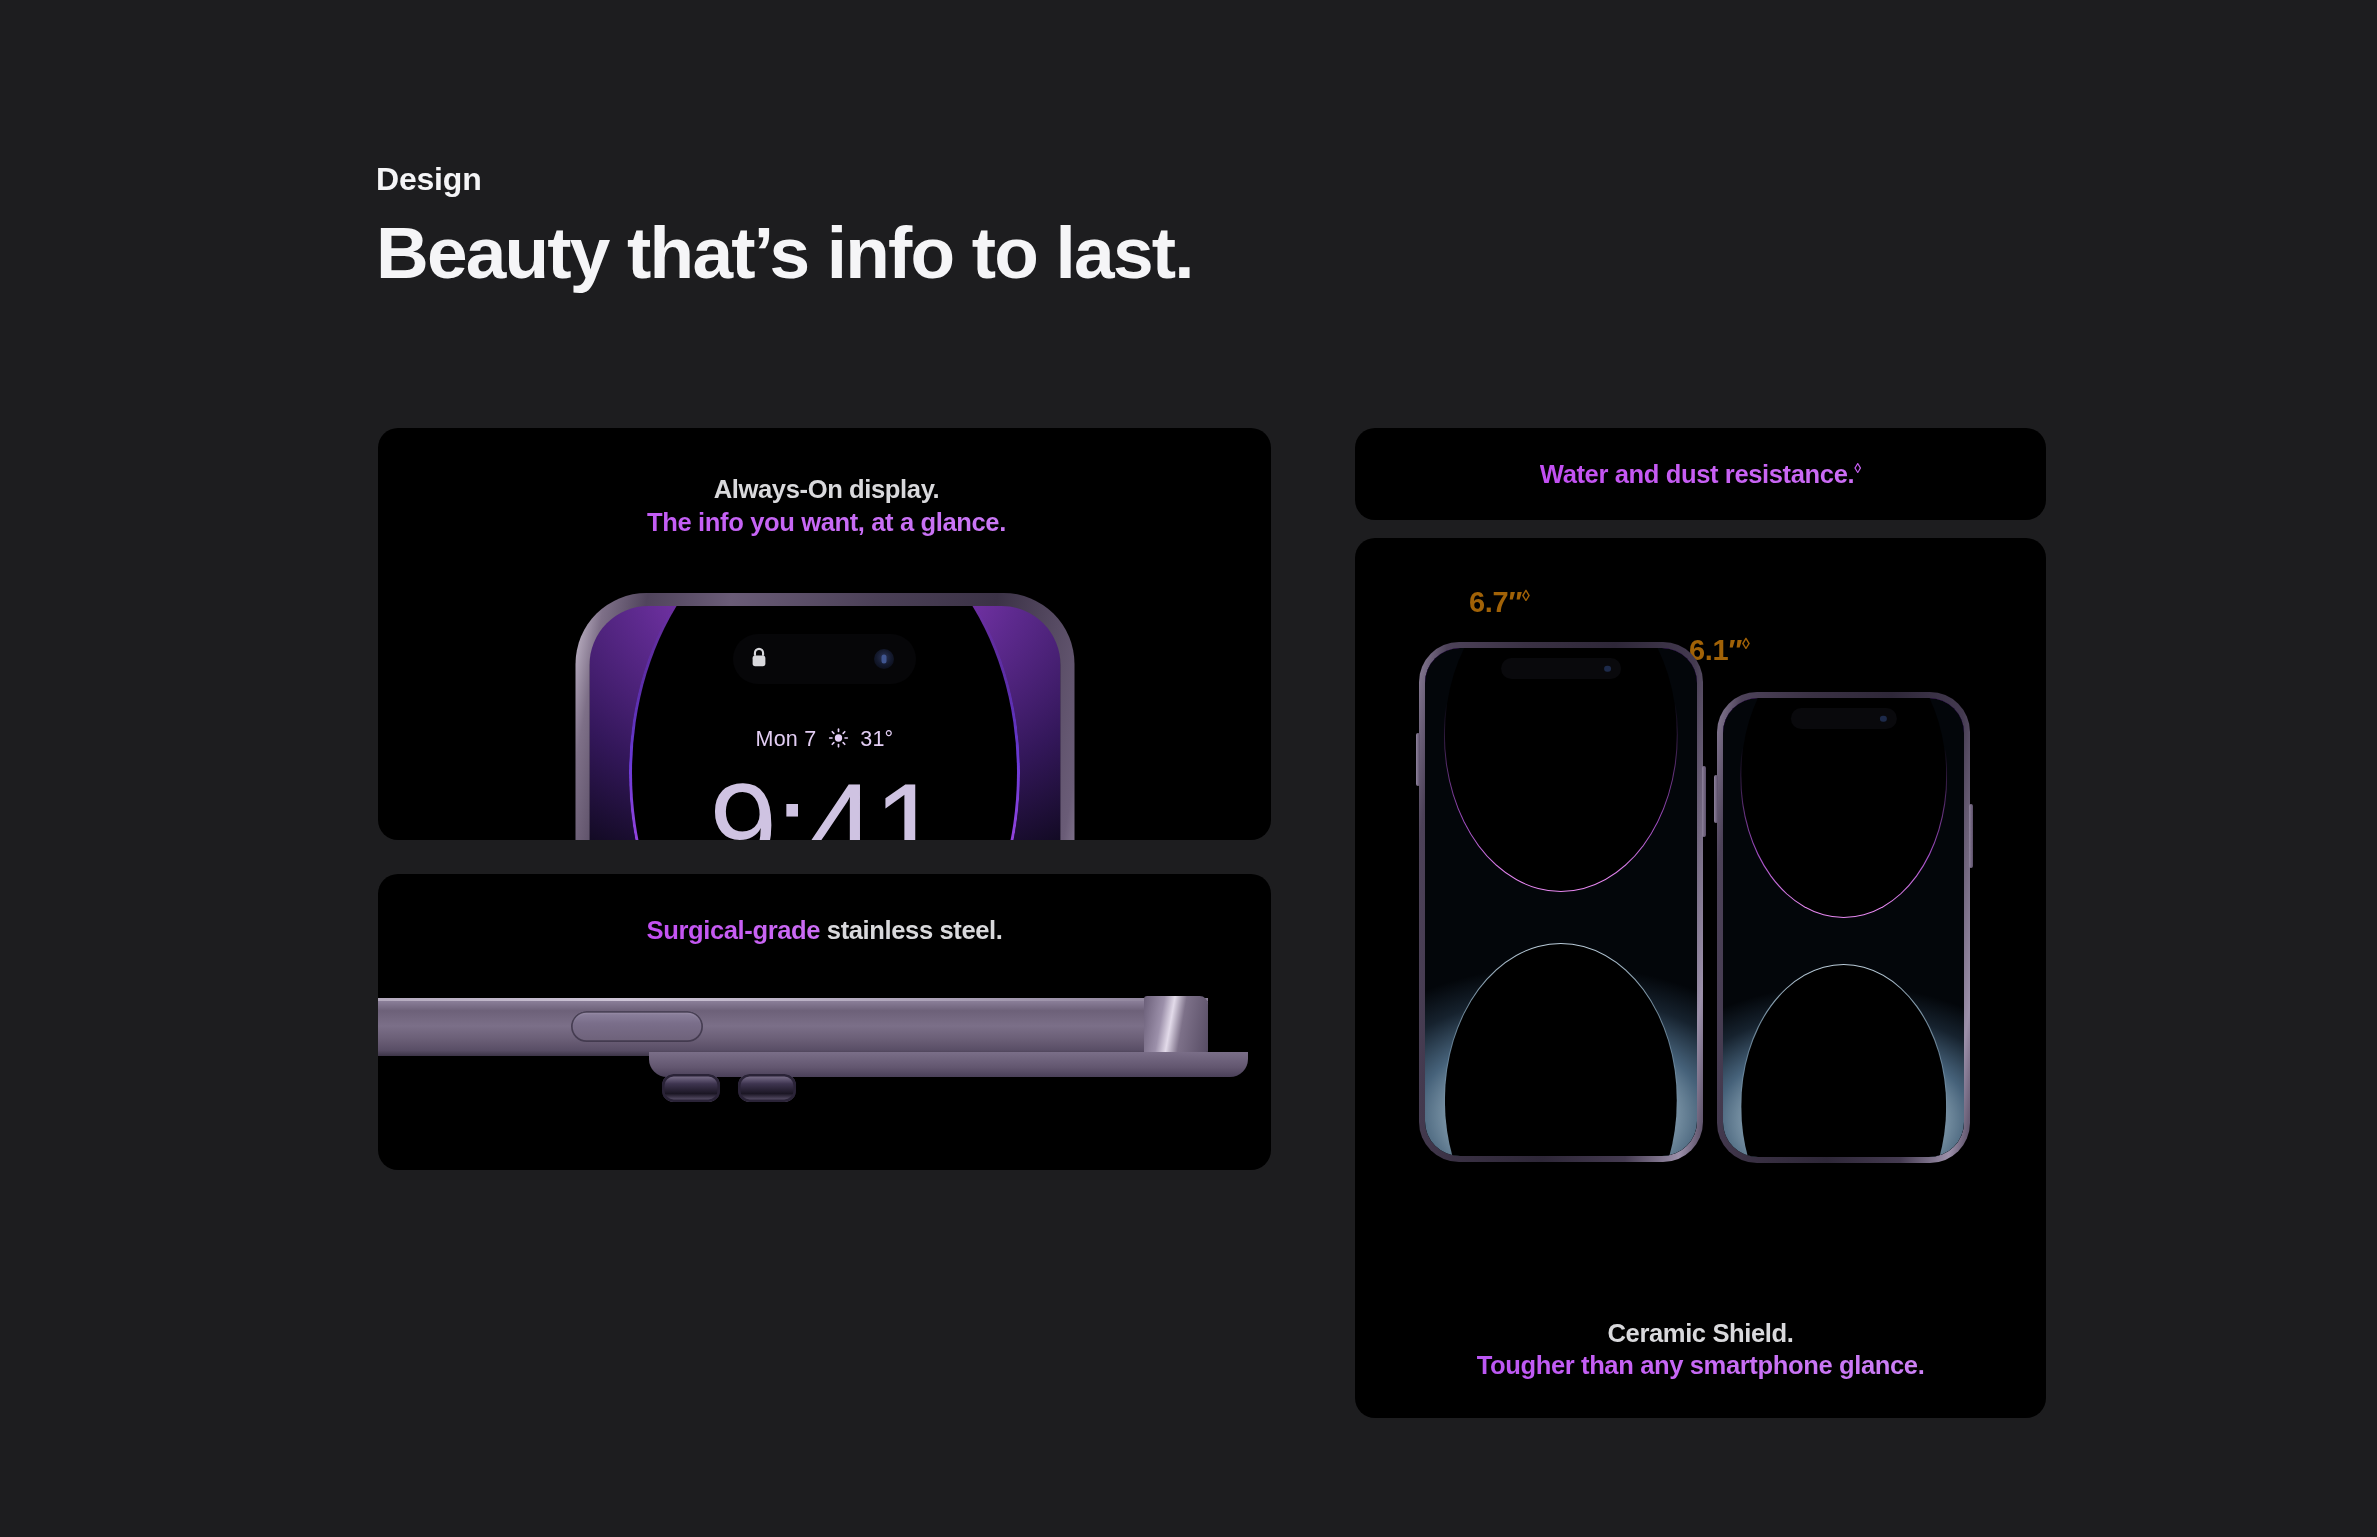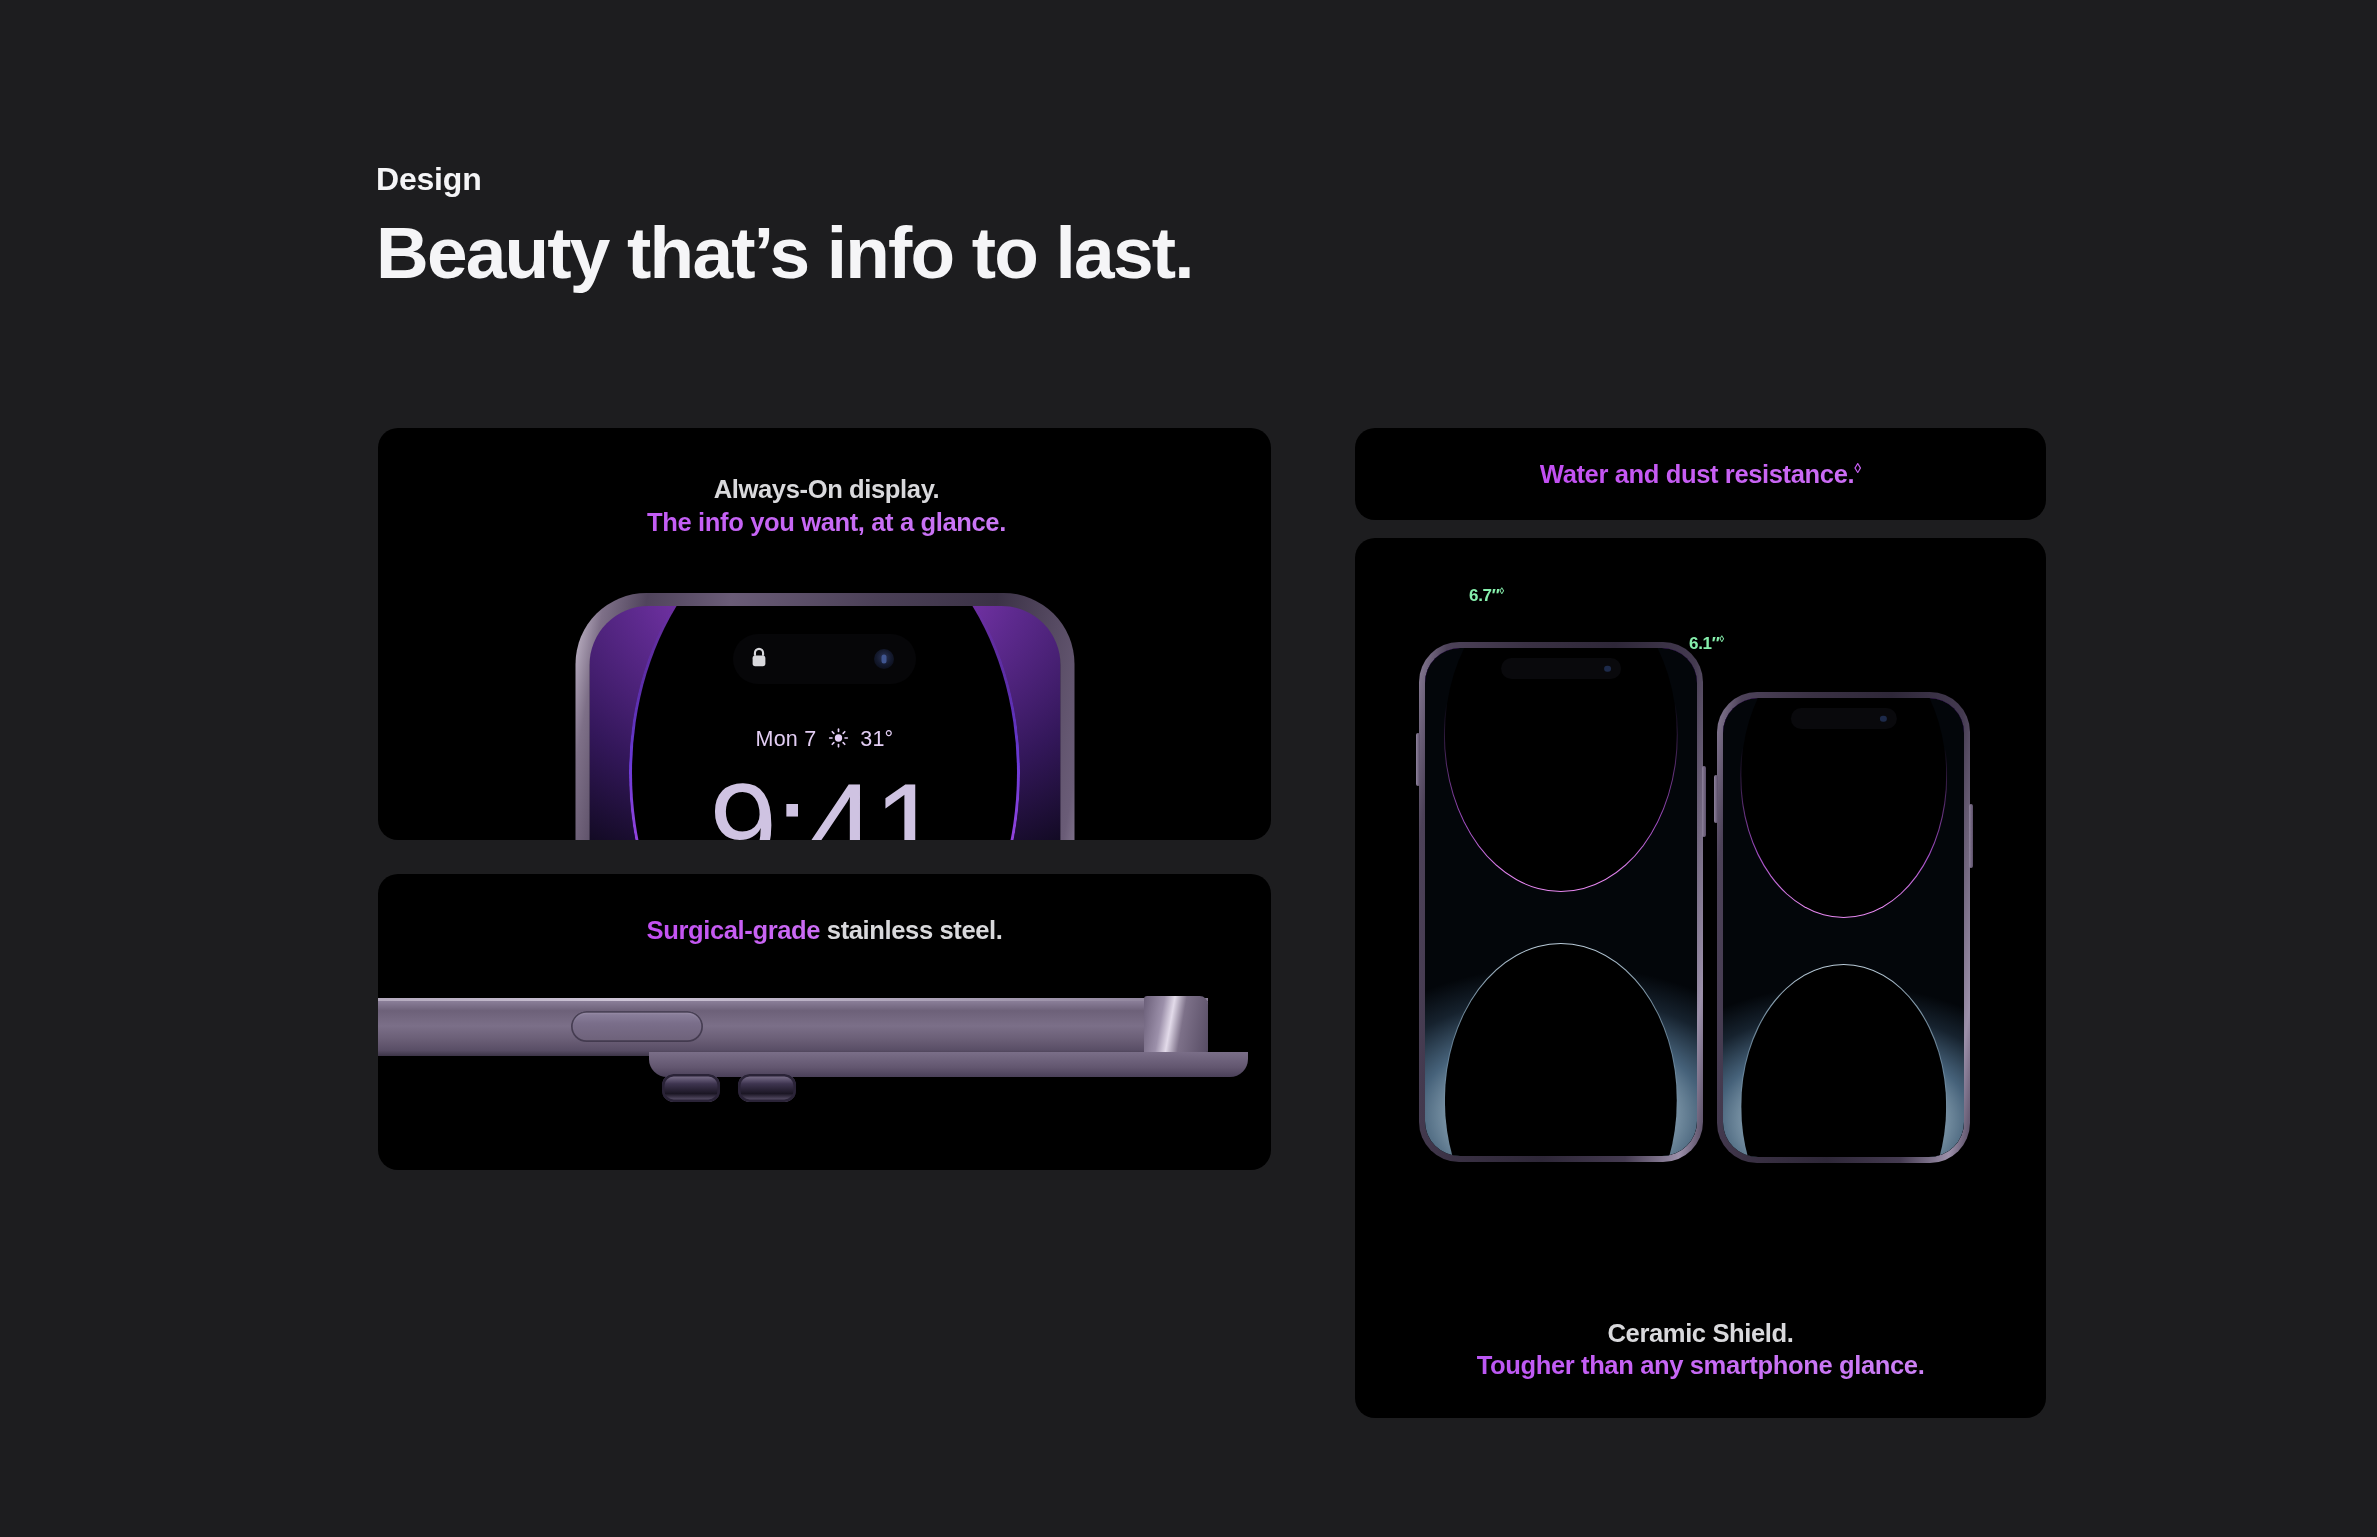--- a/index.html
+++ b/index.html
@@ -151,21 +151,21 @@
   .lens {
     position: absolute; top: 76px; width: 58px; height: 28px; border-radius: 11.6px;
     background: linear-gradient(180deg,#8b7f9b 0%,#3e3550 35%,#1b1624 70%,#6e6380 100%);
     box-shadow: inset 0 0 0 2.5px #2a2337;
   }
   .lens-1 { left: 284px; }
   .lens-2 { left: 360px; }
 
   
   .size-label {
-    position: absolute; font-size: 17px; font-weight: 700; color: #86efac; letter-spacing: -0.3px;
+    position: absolute; font-size: 29px; font-weight: 700; color: #a16207; letter-spacing: -0.3px;
   }
   .lbl-67 { left: 114px; top: 48px; }
   .lbl-61 { left: 334px; top: 96px; }
 
   .mini { position: absolute; }
   .mini-67 { left: 64px;  top: 104px; width: 284px; height: 520px; }
   .mini-61 { left: 362px; top: 154px; width: 253px; height: 471px; }
 
   .mini-frame {
     position: absolute; inset: 0; border-radius: 40px;

